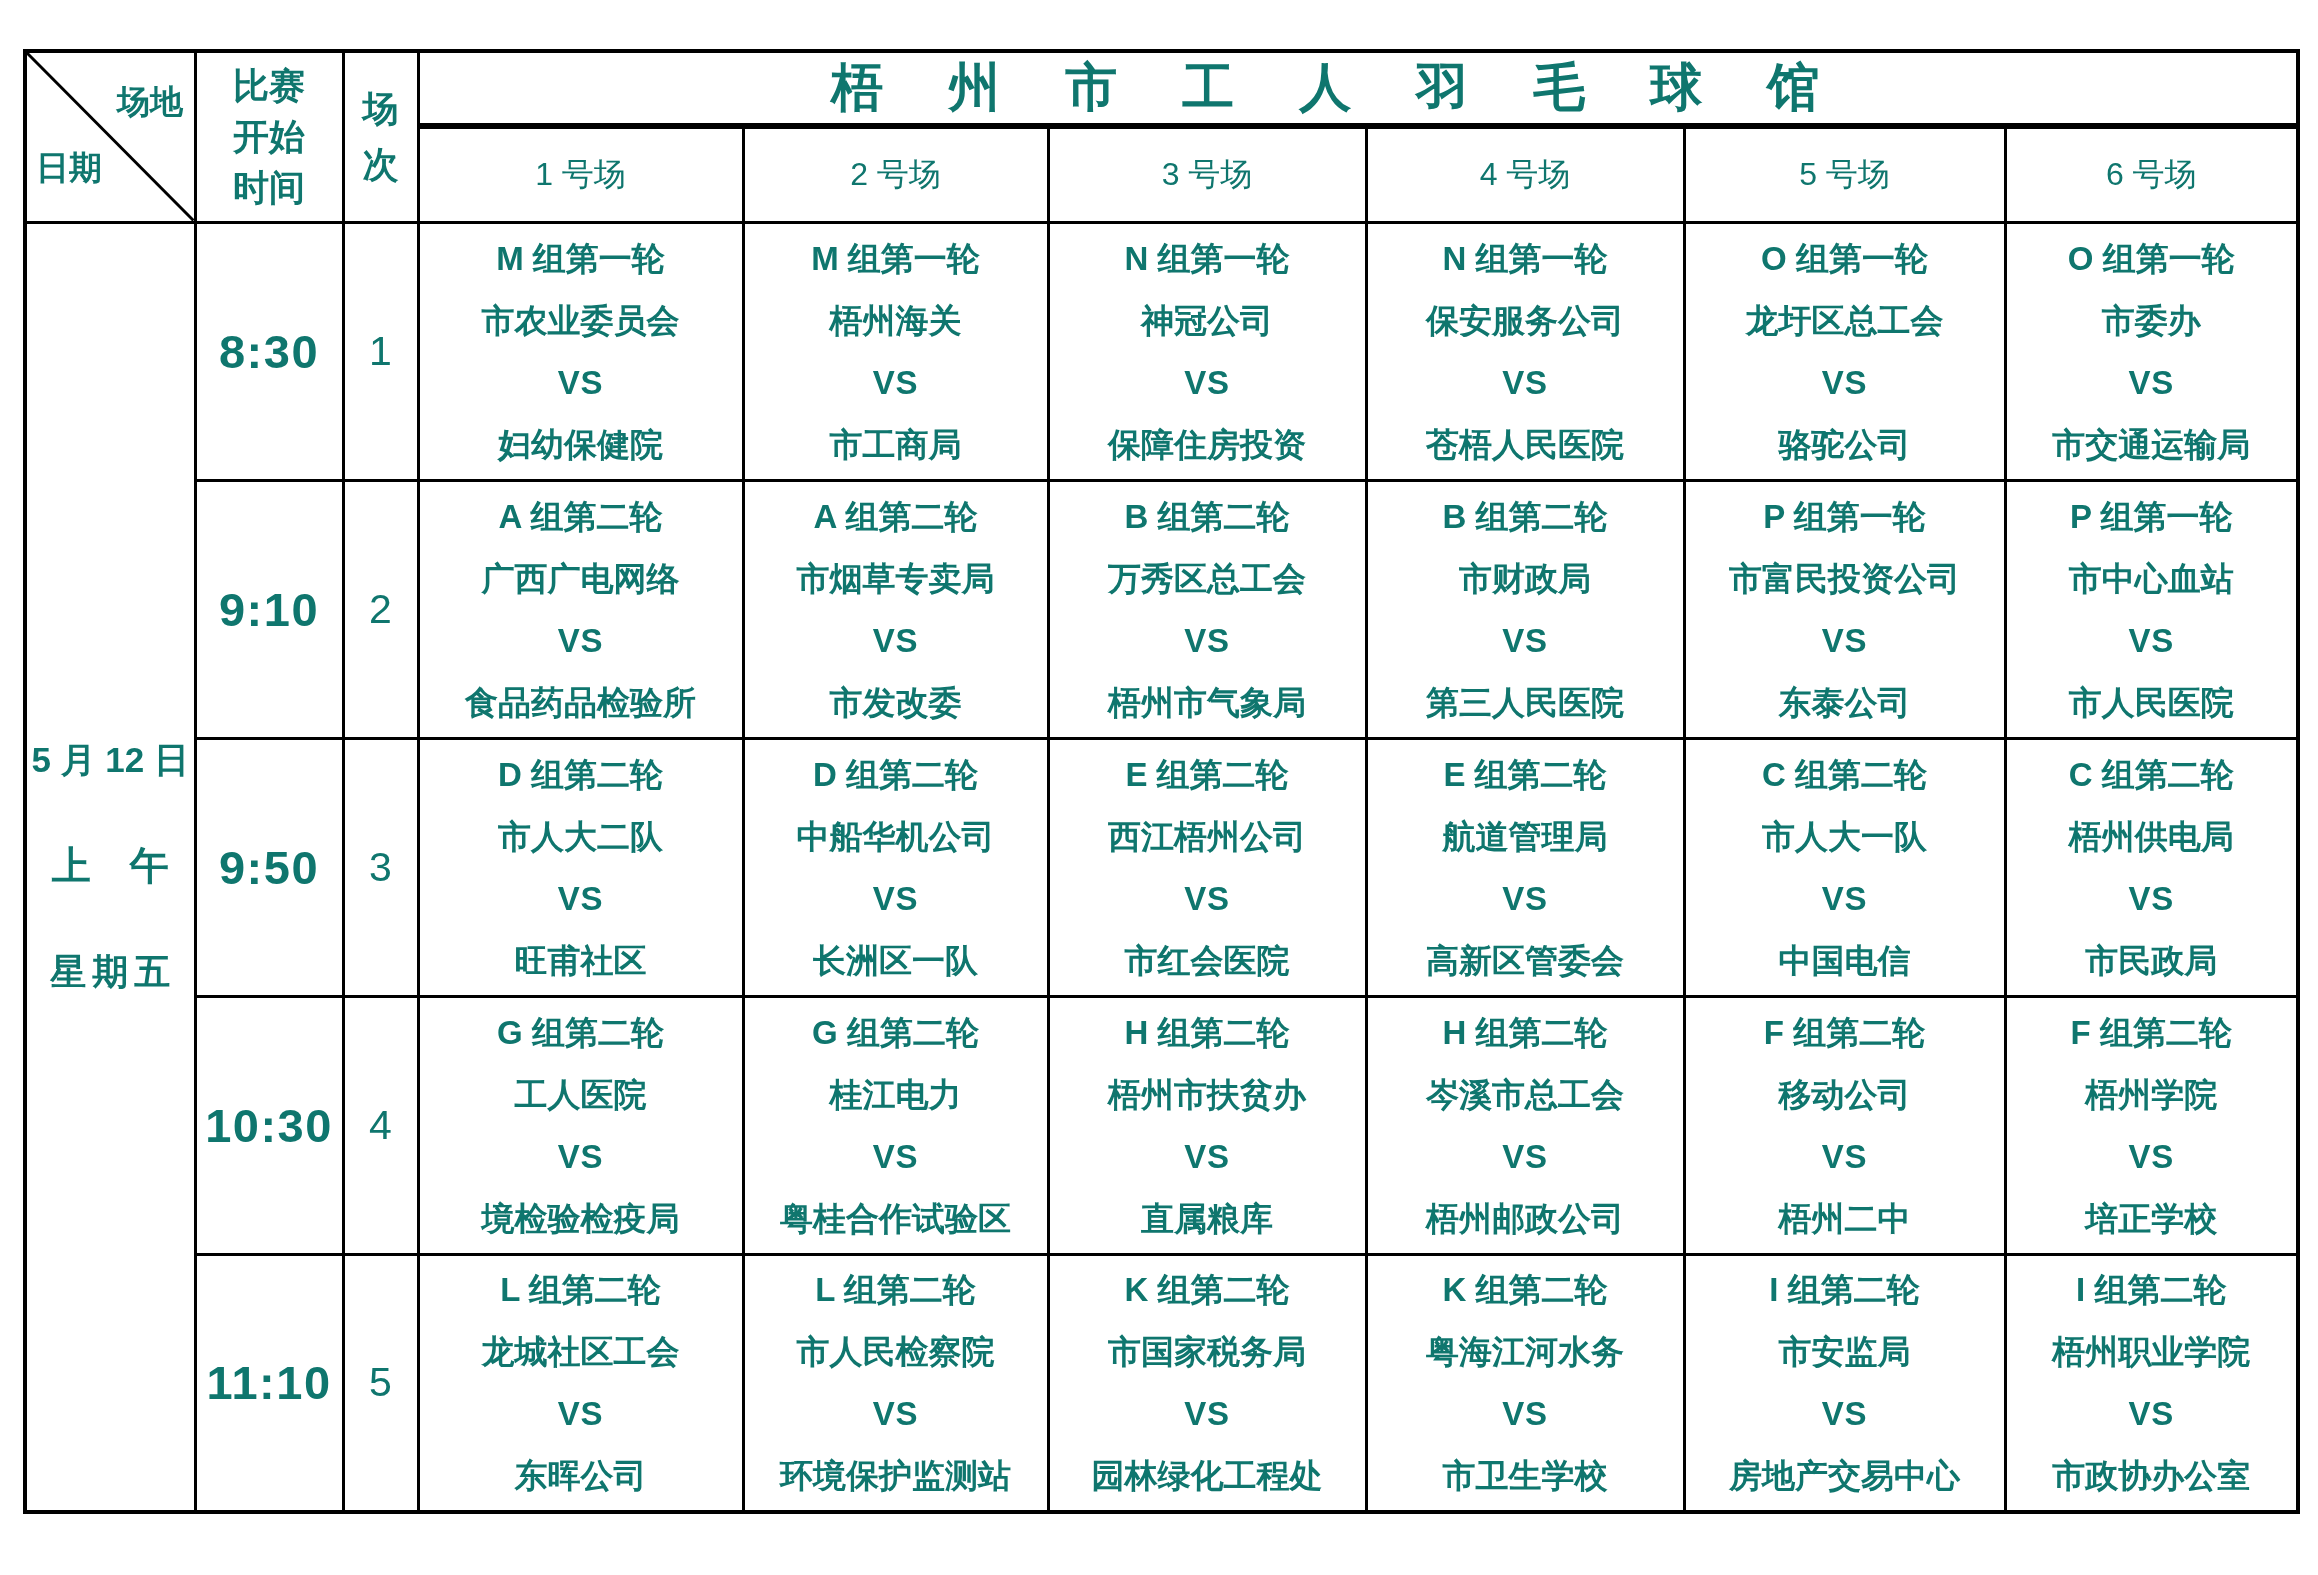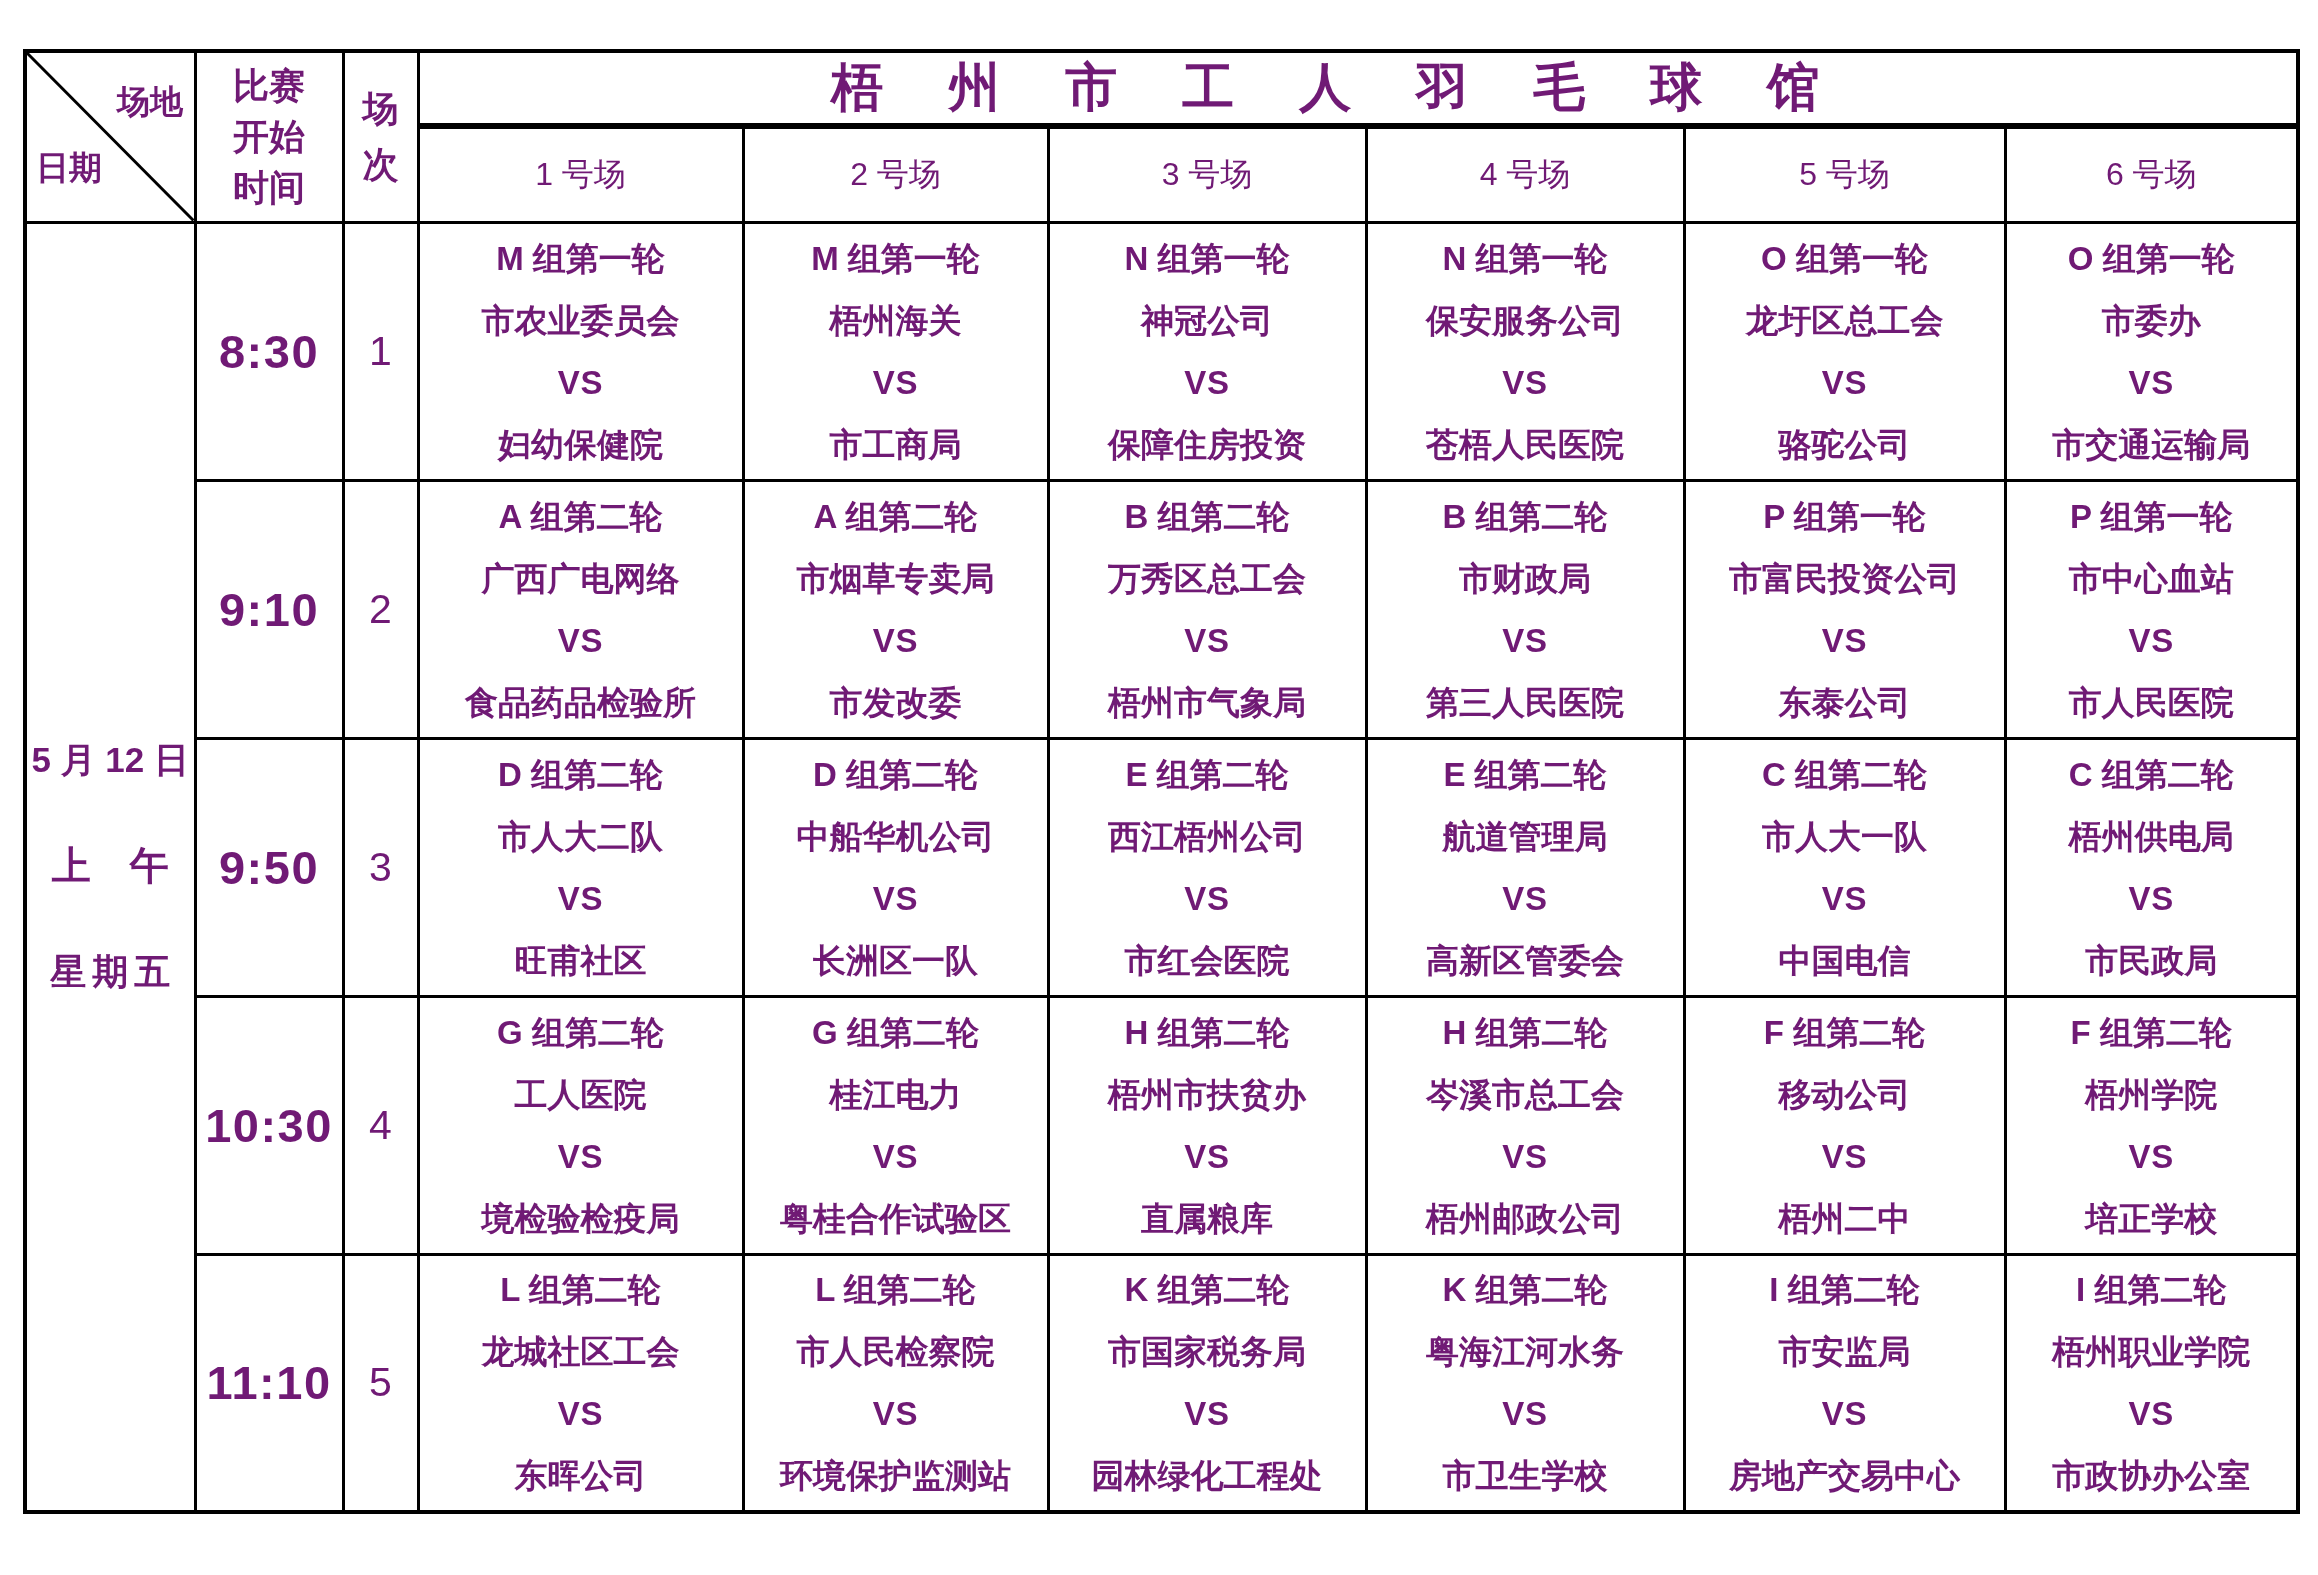--- a/index.html
+++ b/index.html
@@ -1,16 +1,16 @@
 <!DOCTYPE html>
 <html style="font-size:12px"><head>
 <meta charset="utf-8">
 <style>
   html,body{margin:0;padding:0;background:#fff;}
-  .page{position:relative;width:2319px;height:1576px;background:#fff;color:#701a75;
+  .page{position:relative;width:2319px;height:1576px;background:#fff;color:#0f766e;
         font-family:"Liberation Sans","DejaVu Sans",sans-serif;overflow:hidden;}
   table.sched{position:absolute;left:23px;top:49px;width:2274px;border-collapse:collapse;
         table-layout:fixed;border:4.5px solid #000;}
   td{border:3px solid #000;padding:0;text-align:center;vertical-align:middle;}
   tr.r-title{height:74px;}
   tr.r-courts{height:96px;}
   tr.r-data{height:258px;}
   .stack{display:flex;flex-direction:column;align-items:center;justify-content:center;height:100%;}
   
   td.corner{position:relative;}

